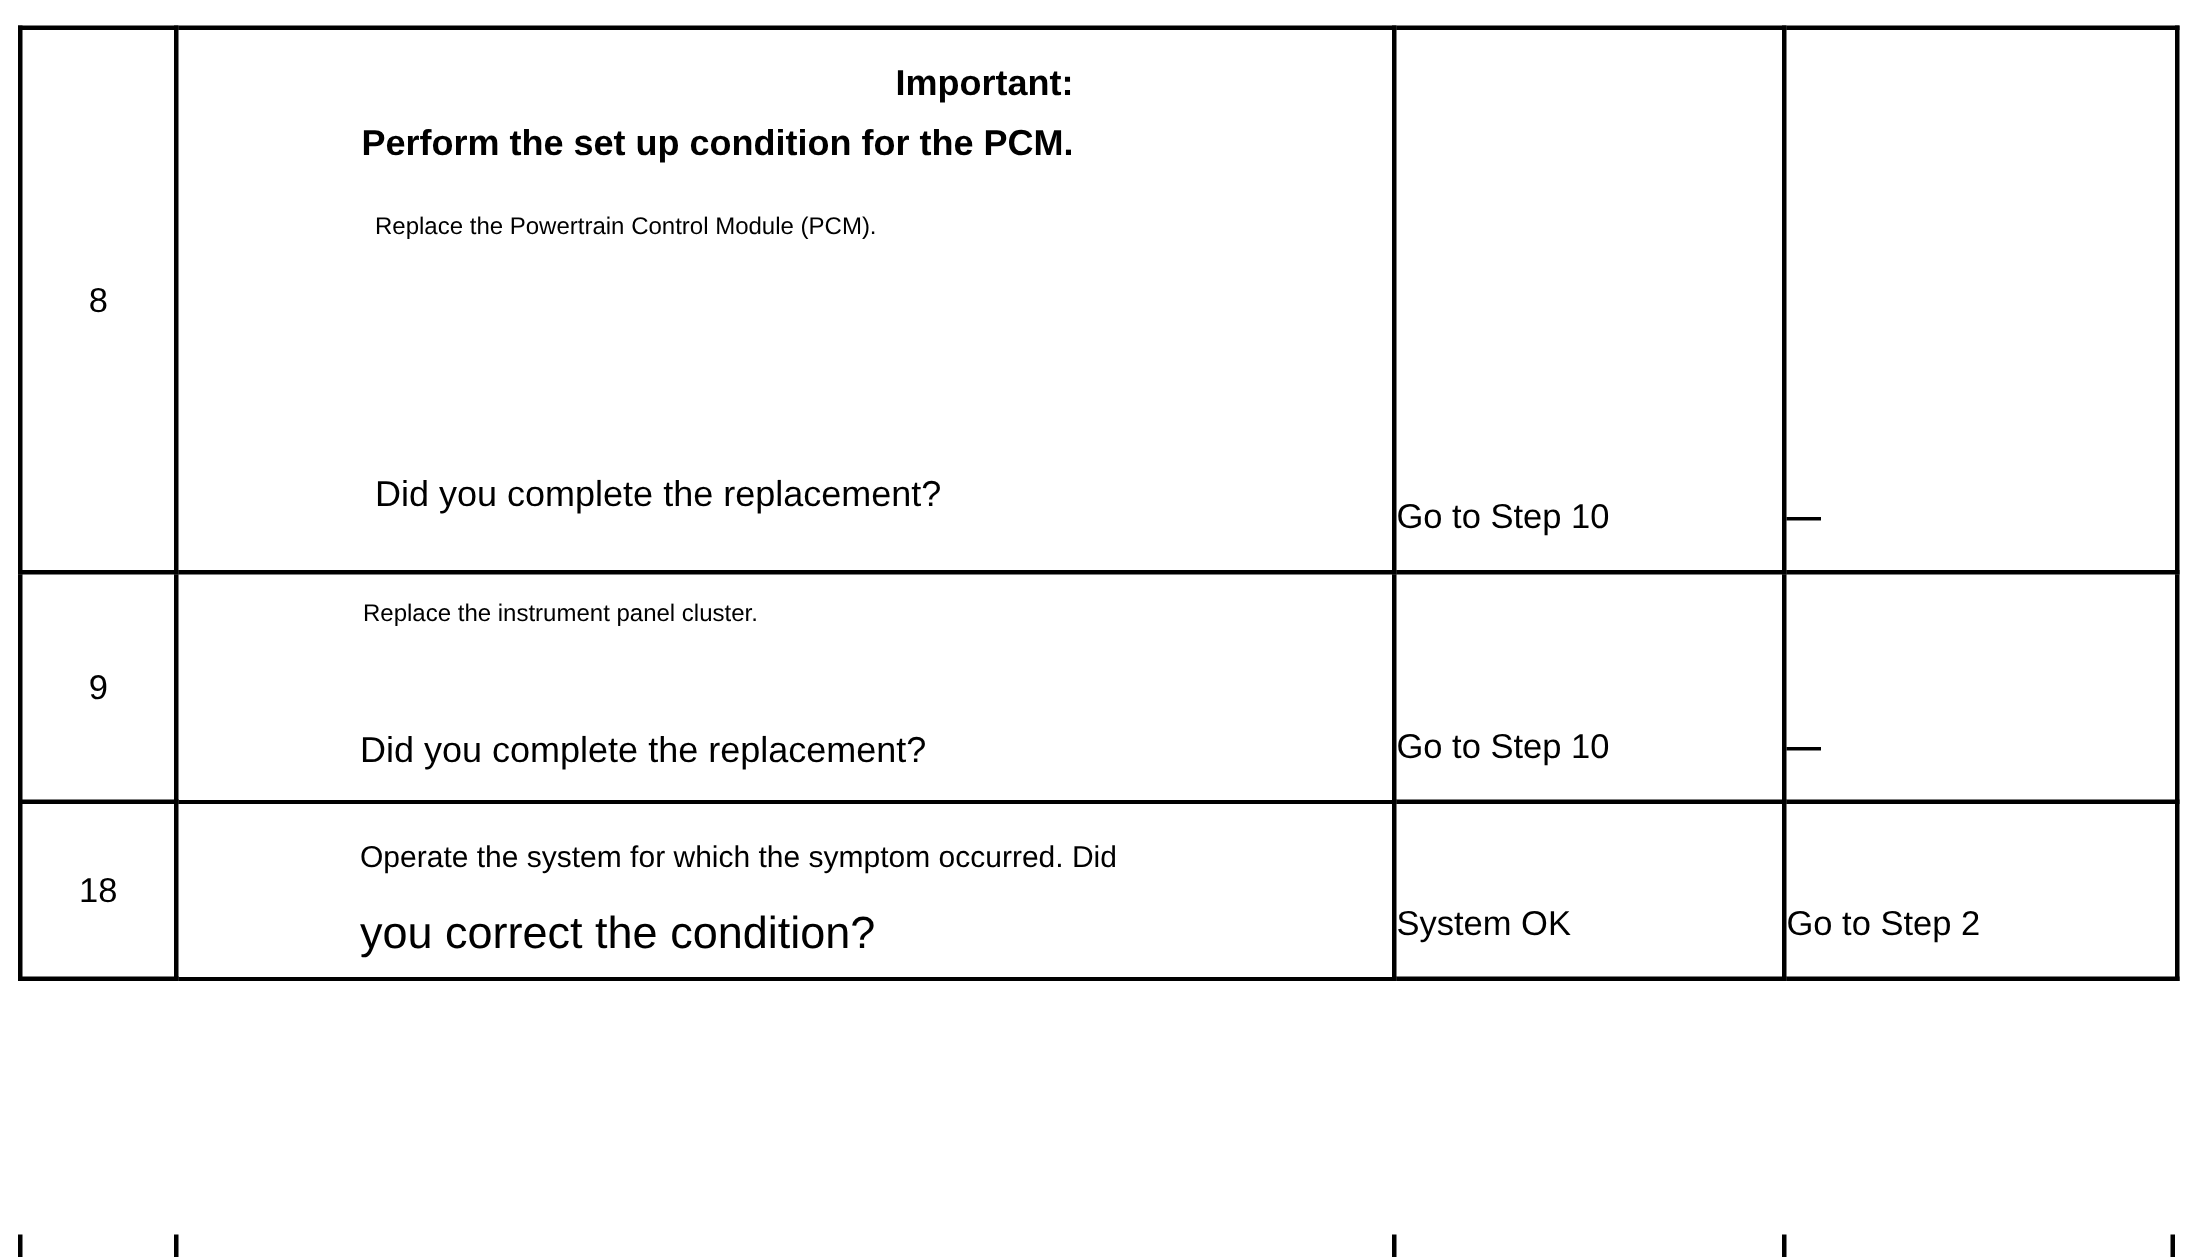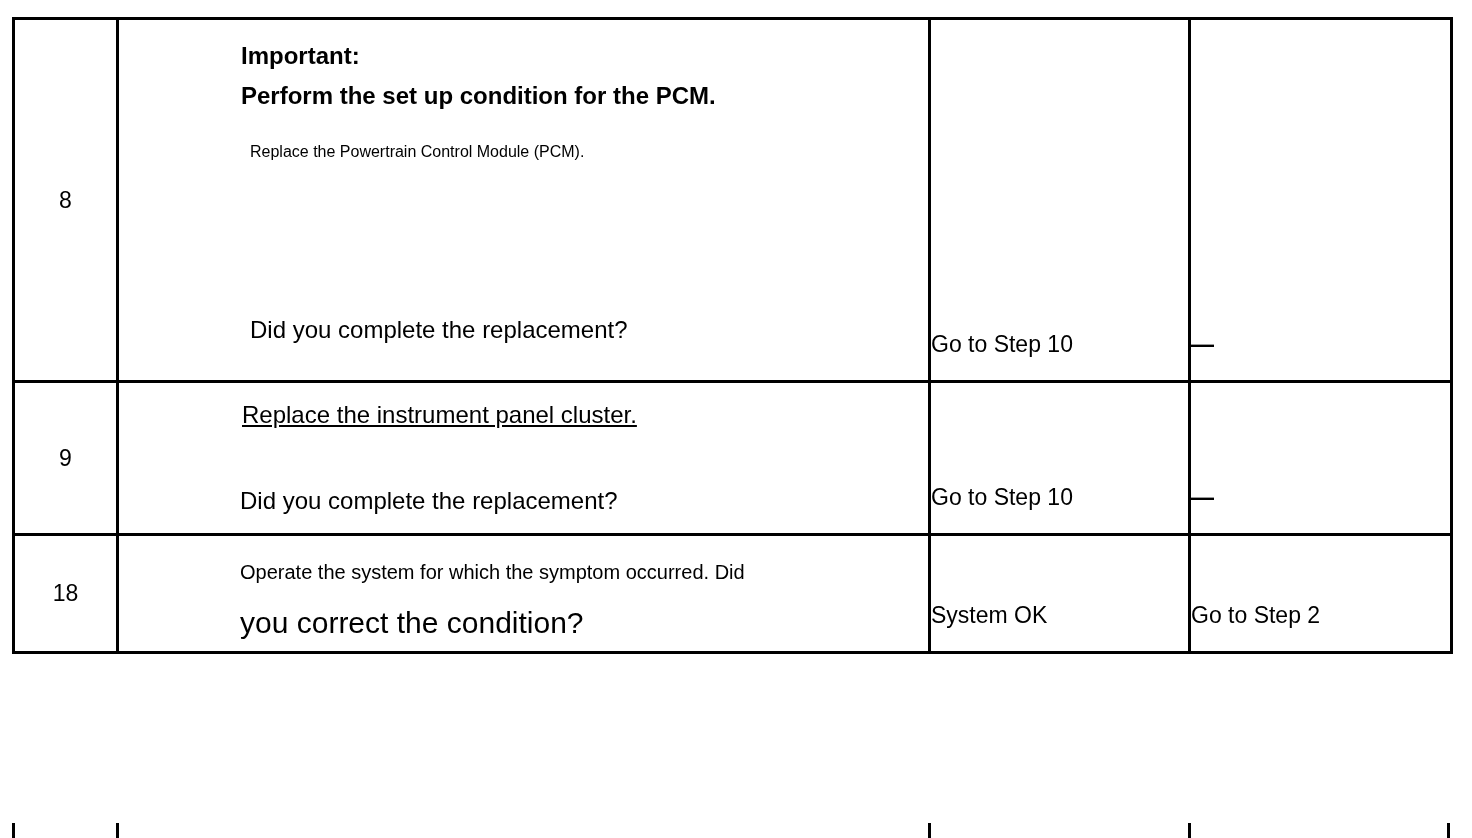--- a/index.html
+++ b/index.html
@@ -83,20 +83,21 @@
     vertical-align: bottom;
     font-size: 23px;
     padding-bottom: 0;
   }
 
   
   .r8 .cell-action { height: 360px; padding: 0; }
   .r8-stack {
     position: relative;
     height: 256px;
+    text-align: right;
   }
   .imp-block {
     position: absolute;
     left: 122px;
     top: 16px;
     font-weight: bold;
     font-size: 24px;
     line-height: 1.65;
   }
   .act-line {
@@ -114,22 +115,21 @@
   .r8 .cell-yn { vertical-align: bottom; padding-bottom: 22px; }
   .r8 .cell-step { vertical-align: middle; }
 
   
   .r9 .cell-action { height: 150px; padding: 0; }
   .r9-stack { position: relative; height: 150px; }
   .r9-line1 {
     position: absolute;
     left: 123px;
     top: 17px;
-    font-size: 24px;
-    text-decoration: underline;
+    font-size: 16px;
   }
   .r9-line2 {
     position: absolute;
     left: 121px;
     top: 103px;
     font-size: 24px;
   }
   .r9 .cell-yn { vertical-align: bottom; padding-bottom: 22px; }
   .r9 .cell-step { vertical-align: middle; }
 

